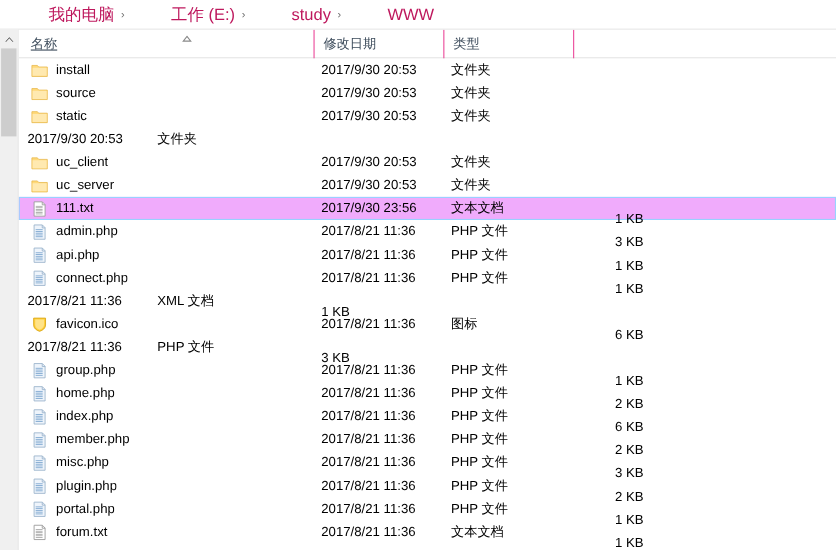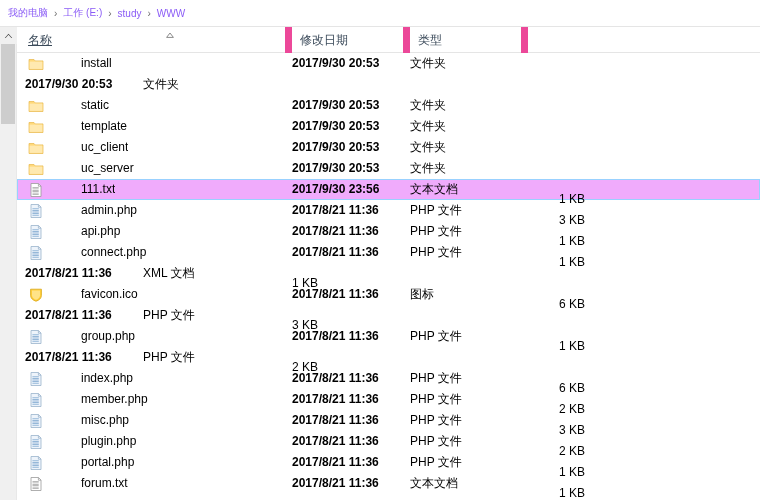--- a/index.html
+++ b/index.html
@@ -21,25 +21,26 @@
   #breadcrumb-bar {
     height: 27px;
     display: flex;
     align-items: center;
     padding-left: 4px;
     background: #ffffff;
     border-bottom: 1px solid #e5e5e5;
     box-sizing: border-box;
   }
   .crumb {
-    font-size: 10px;
-    color: #8b5cf6;
+    font-size: 15px;
+    color: #be185d;
     padding: 2px 4px;
     white-space: nowrap;
     cursor: default;
+    margin-left: 36px;
   }
   .crumb-sep {
     color: #6d6d6d;
     font-size: 10px;
     padding: 0 2px;
     user-select: none;
   }
 
   
   #explorer-body {
@@ -91,21 +92,21 @@
     position: relative;
     box-sizing: border-box;
   }
   .col-head {
     font-size: 12px;
     color: #3b4a5a;
     height: 26px;
     line-height: 26px;
     box-sizing: border-box;
     padding-left: 8px;
-    border-left: 7px solid #ec4899;
+    border-left: 1px solid #ec4899;
     cursor: default;
     white-space: nowrap;
     overflow: hidden;
   }
   .col-head.first { border-left: none; padding-left: 11px; }
 
   .col-name { width: 268px; flex: none; text-decoration: underline; }
   .col-date { width: 118px; flex: none; }
   .col-type { width: 118px; flex: none; }
   .col-size { width: 80px; flex: none; }
@@ -144,23 +145,22 @@
     box-sizing: border-box;
     height: 19px;
     line-height: 19px;
   }
   .cell-name {
     width: 267px;
     flex: none;
     display: flex;
     align-items: center;
     padding-left: 10px;
-    gap: 30px;
-  }
-  .cell-date { width: 118px; flex: none; padding-left: 7px; font-weight: bold; }
+  }
+  .cell-date { width: 118px; flex: none; padding-left: 7px; }
   .cell-type { width: 118px; flex: none; padding-left: 7px; }
   .cell-size { width: 80px; flex: none; text-align: right; padding-right: 16px; margin-top: 20px; }
 
   .row-icon {
     width: 16px;
     height: 16px;
     margin-right: 7px;
     flex: none;
     display: block;
   }
@@ -211,44 +211,44 @@
               <path d="M1 3.5 h5 l1.2 1.4 H15 v8.6 H1 Z" fill="#ffd97a" stroke="#e8b84b" stroke-width="0.7"></path>
               <path d="M1.6 5.6 H14.4 v7.3 H1.6 Z" fill="#ffe9b0" stroke="none"></path>
             </svg>
             <span class="name-text">install</span>
           </div>
           <div class="cell cell-date">2017/9/30 20:53</div>
           <div class="cell cell-type">文件夹</div>
           <div class="cell cell-size"></div>
         </div>
         <div class="file-row">
+          <div class="cell cell-name">
+            <svg viewBox="0 0 16 16" class="row-icon">
+              <path d="M1 3.5 h5 l1.2 1.4 H15 v8.6 H1 Z" fill="#ffd97a" stroke="#e8b84b" stroke-width="0.7"></path>
+              <path d="M1.6 5.6 H14.4 v7.3 H1.6 Z" fill="#ffe9b0" stroke="none"></path>
+            </svg>
+            <span class="name-text">source</span>
+          </div>
           <div class="cell cell-date">2017/9/30 20:53</div>
           <div class="cell cell-type">文件夹</div>
           <div class="cell cell-size"></div>
         </div>
         <div class="file-row">
           <div class="cell cell-name">
             <svg viewBox="0 0 16 16" class="row-icon">
               <path d="M1 3.5 h5 l1.2 1.4 H15 v8.6 H1 Z" fill="#ffd97a" stroke="#e8b84b" stroke-width="0.7"></path>
               <path d="M1.6 5.6 H14.4 v7.3 H1.6 Z" fill="#ffe9b0" stroke="none"></path>
             </svg>
             <span class="name-text">static</span>
           </div>
           <div class="cell cell-date">2017/9/30 20:53</div>
           <div class="cell cell-type">文件夹</div>
           <div class="cell cell-size"></div>
         </div>
         <div class="file-row">
-          <div class="cell cell-name">
-            <svg viewBox="0 0 16 16" class="row-icon">
-              <path d="M1 3.5 h5 l1.2 1.4 H15 v8.6 H1 Z" fill="#ffd97a" stroke="#e8b84b" stroke-width="0.7"></path>
-              <path d="M1.6 5.6 H14.4 v7.3 H1.6 Z" fill="#ffe9b0" stroke="none"></path>
-            </svg>
-            <span class="name-text">template</span>
-          </div>
           <div class="cell cell-date">2017/9/30 20:53</div>
           <div class="cell cell-type">文件夹</div>
           <div class="cell cell-size"></div>
         </div>
         <div class="file-row">
           <div class="cell cell-name">
             <svg viewBox="0 0 16 16" class="row-icon">
               <path d="M1 3.5 h5 l1.2 1.4 H15 v8.6 H1 Z" fill="#ffd97a" stroke="#e8b84b" stroke-width="0.7"></path>
               <path d="M1.6 5.6 H14.4 v7.3 H1.6 Z" fill="#ffe9b0" stroke="none"></path>
             </svg>
@@ -372,20 +372,32 @@
               <rect x="4.4" y="10.200000000000001" width="6.4" height="0.8" fill="#7fa8d0"></rect>
               <rect x="4.4" y="11.8" width="6.4" height="0.8" fill="#7fa8d0"></rect>
             </svg>
             <span class="name-text">group.php</span>
           </div>
           <div class="cell cell-date">2017/8/21 11:36</div>
           <div class="cell cell-type">PHP 文件</div>
           <div class="cell cell-size">1 KB</div>
         </div>
         <div class="file-row">
+          <div class="cell cell-name">
+            <svg viewBox="0 0 16 16" class="row-icon">
+              <path d="M3 1.5 h7.5 L13 4 v10.5 H3 Z" fill="#eef4fb" stroke="#9bb4cc" stroke-width="0.8"></path>
+              <path d="M10.4 1.6 v2.6 H13" fill="none" stroke="#9bb4cc" stroke-width="0.8"></path>
+              <rect x="4.4" y="5.4" width="6.4" height="0.8" fill="#7fa8d0"></rect>
+              <rect x="4.4" y="7" width="6.4" height="0.8" fill="#7fa8d0"></rect>
+              <rect x="4.4" y="8.600000000000001" width="6.4" height="0.8" fill="#7fa8d0"></rect>
+              <rect x="4.4" y="10.200000000000001" width="6.4" height="0.8" fill="#7fa8d0"></rect>
+              <rect x="4.4" y="11.8" width="6.4" height="0.8" fill="#7fa8d0"></rect>
+            </svg>
+            <span class="name-text">home.php</span>
+          </div>
           <div class="cell cell-date">2017/8/21 11:36</div>
           <div class="cell cell-type">PHP 文件</div>
           <div class="cell cell-size">2 KB</div>
         </div>
         <div class="file-row">
           <div class="cell cell-name">
             <svg viewBox="0 0 16 16" class="row-icon">
               <path d="M3 1.5 h7.5 L13 4 v10.5 H3 Z" fill="#eef4fb" stroke="#9bb4cc" stroke-width="0.8"></path>
               <path d="M10.4 1.6 v2.6 H13" fill="none" stroke="#9bb4cc" stroke-width="0.8"></path>
               <rect x="4.4" y="5.4" width="6.4" height="0.8" fill="#7fa8d0"></rect>

